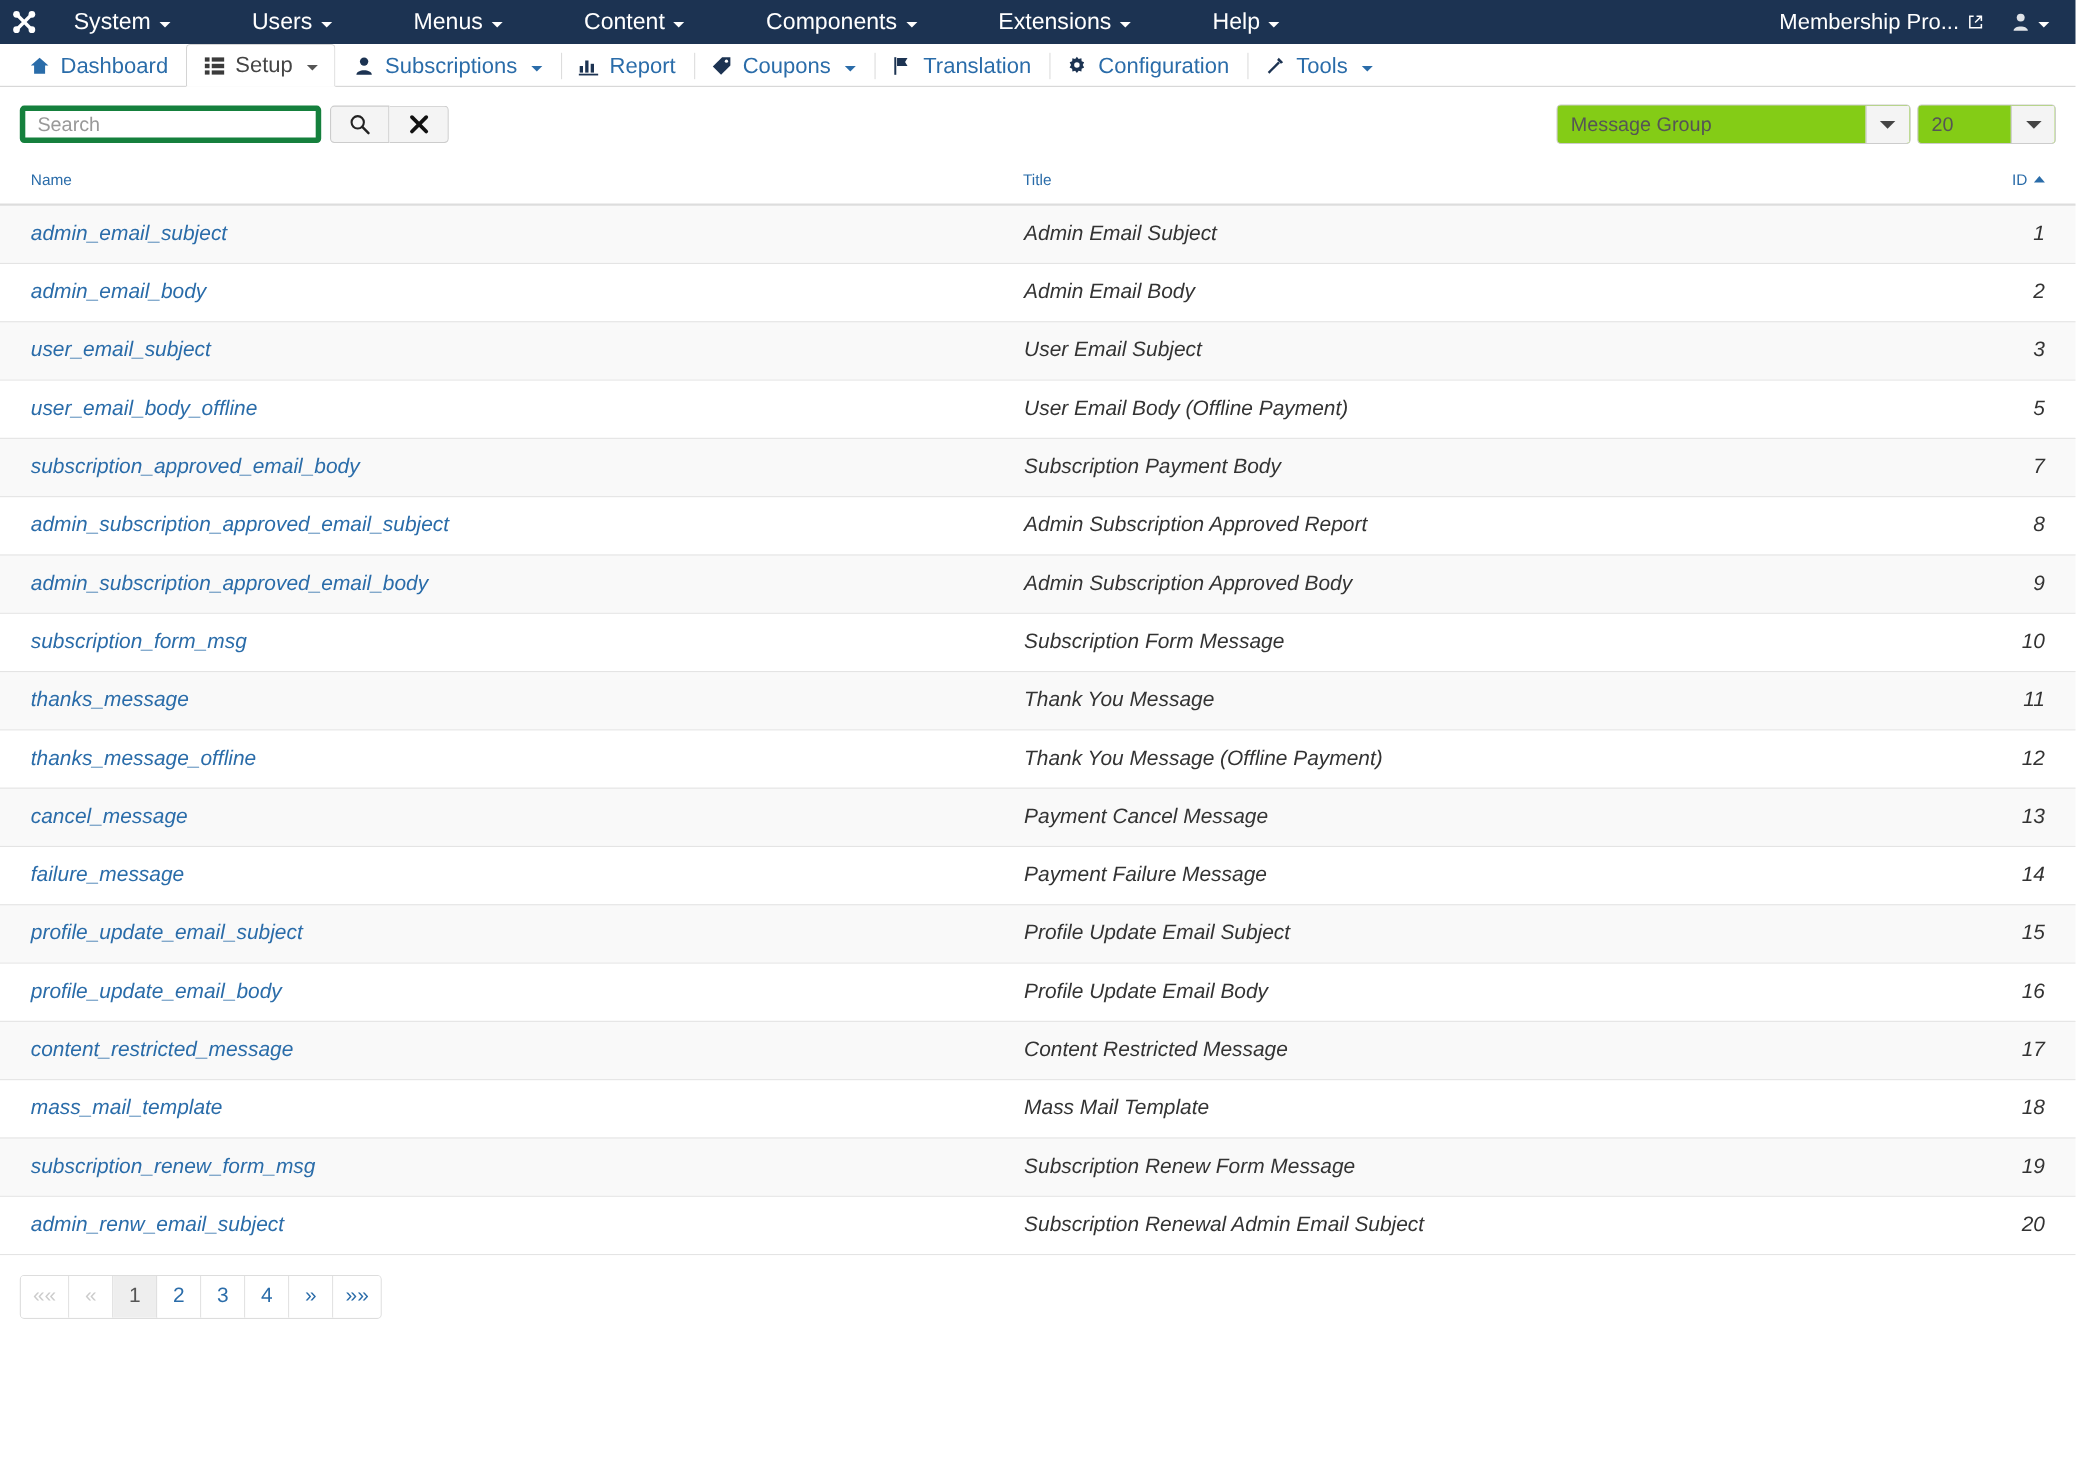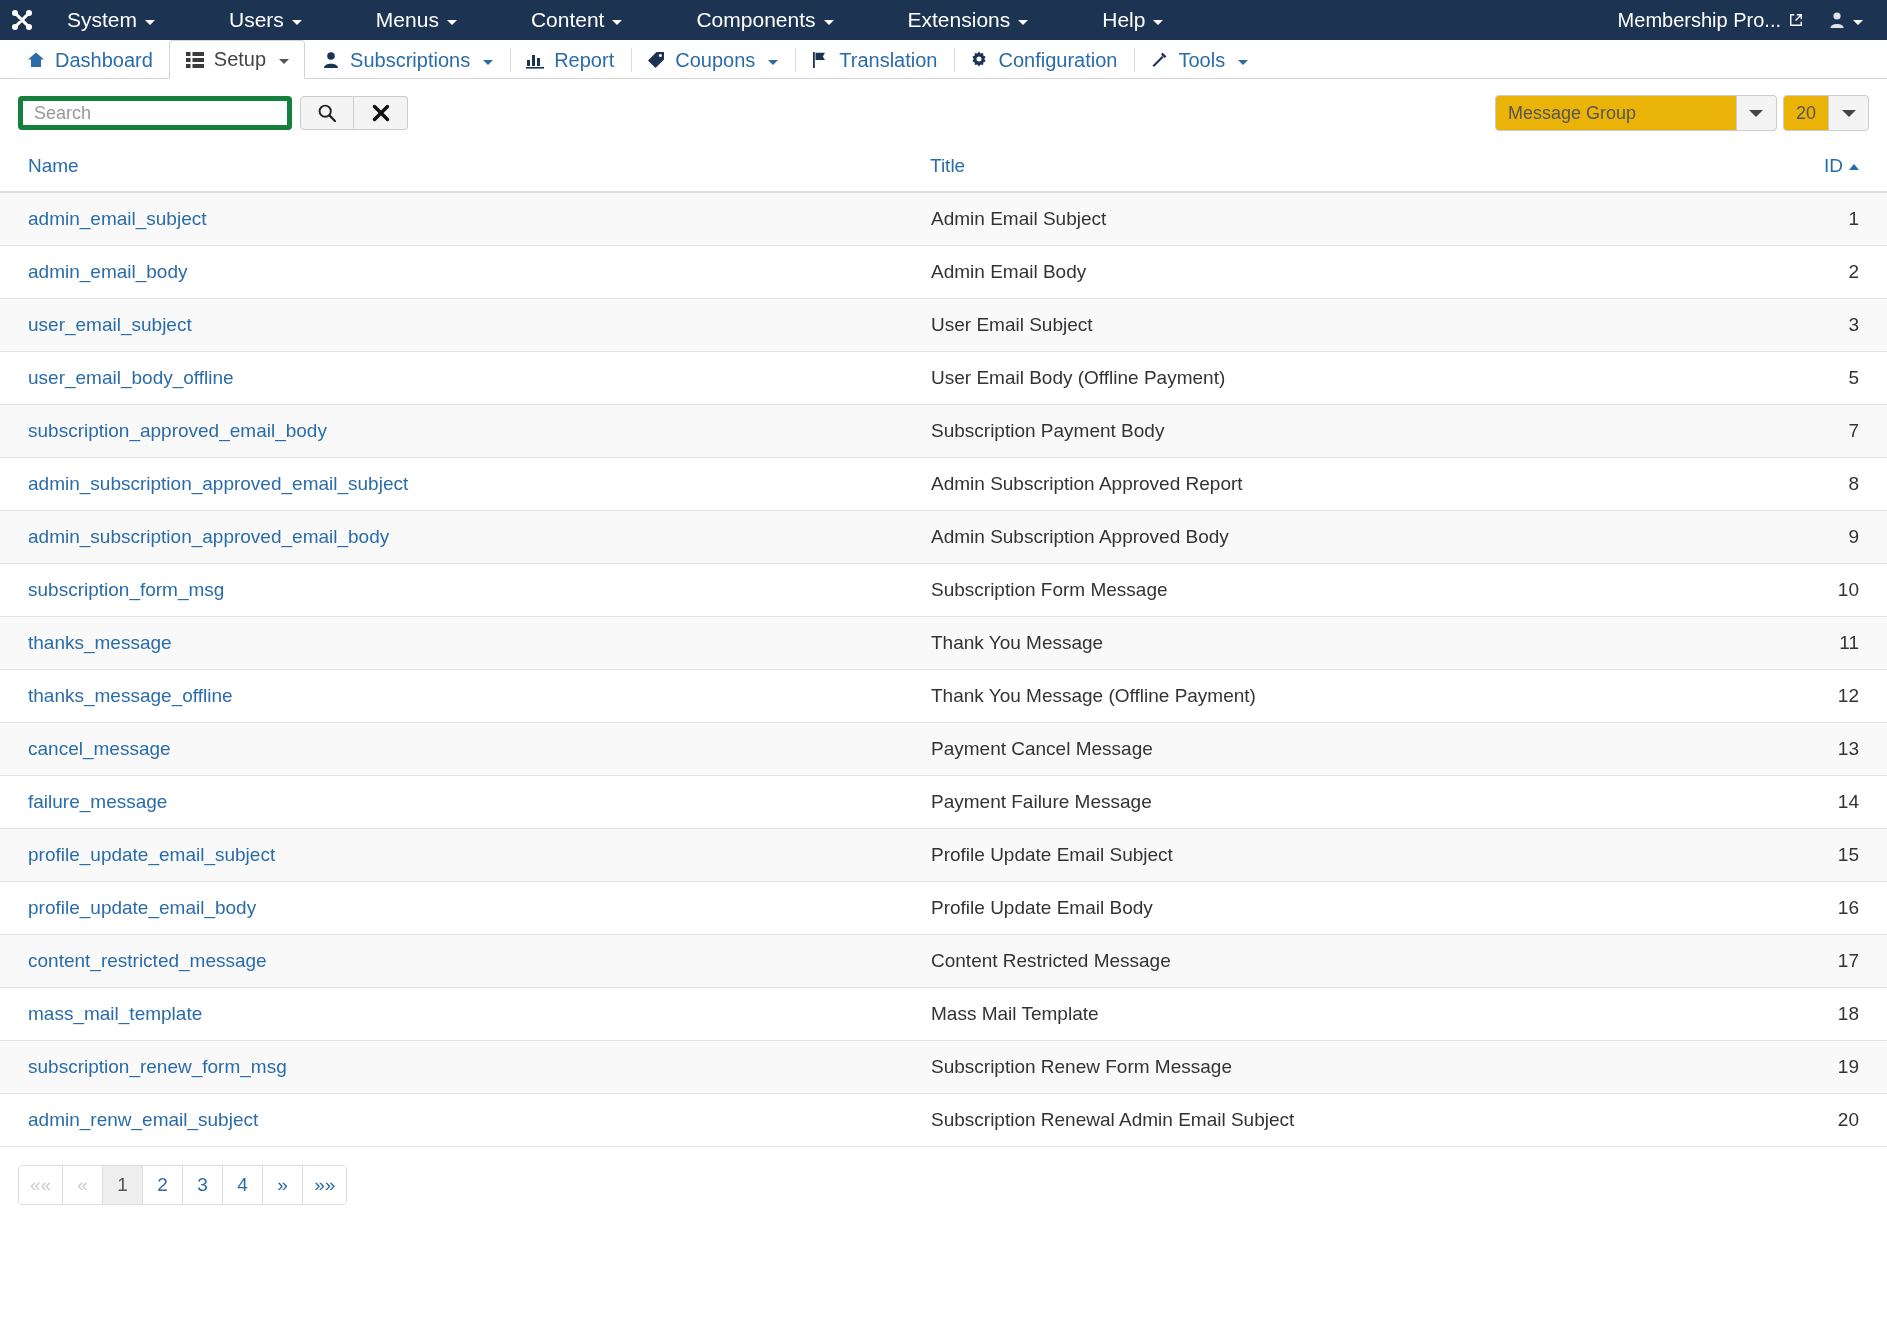--- a/index.html
+++ b/index.html
@@ -159,23 +159,24 @@
 
   #filter-right {
     margin-left: auto;
     display: flex; align-items: stretch;
     gap: 6px;
   }
   .fake-select {
     display: flex; align-items: stretch;
     border: 1px solid #cccccc;
     border-radius: 4px;
-    background: #eab308;
+    background: #84cc16;
     overflow: hidden;
     cursor: pointer;
+    gap: 40px;
   }
   .fs-label {
     display: flex; align-items: center;
     padding: 0 12px;
     font-size: 18px;
     color: #555555;
     height: 34px;
   }
   .fs-arrow {
     width: 40px; height: 34px;
@@ -192,41 +193,41 @@
   #group-select .fs-label { min-width: 240px; }
   #limit-select .fs-label { min-width: 34px; justify-content: center; }
 
   
   #list-table {
     width: 100%;
     border-collapse: collapse;
     table-layout: fixed;
   }
   #list-table thead th {
-    font-size: 19px;
+    font-size: 14px;
     color: #2a6ca9;
     font-weight: normal;
     text-align: left;
     padding: 10px 0 14px 0;
     border-bottom: 2px solid #dddddd;
     cursor: pointer;
   }
   th.col-name { width: 930px; padding-left: 28px !important; }
   th.col-title { width: 780px; }
   th.col-id { text-align: right !important; padding-right: 28px !important; }
   .sort-caret {
     display: inline-block;
     width: 0; height: 0;
     border-left: 5px solid transparent;
     border-right: 5px solid transparent;
     border-bottom: 6px solid #2a6ca9;
     margin-left: 6px;
     position: relative; top: -2px;
   }
-  #list-table tbody tr { height: 53px; }
+  #list-table tbody tr { height: 53px; font-style: italic; }
   #list-table tbody tr:nth-child(odd) { background: #f9f9f9; }
   #list-table tbody tr:nth-child(even) { background: #ffffff; }
   #list-table tbody td {
     border-bottom: 1px solid #e4e4e4;
     font-size: 19px;
     color: #333333;
     vertical-align: middle;
   }
   td.c-name { padding-left: 28px; }
   td.c-name a {

